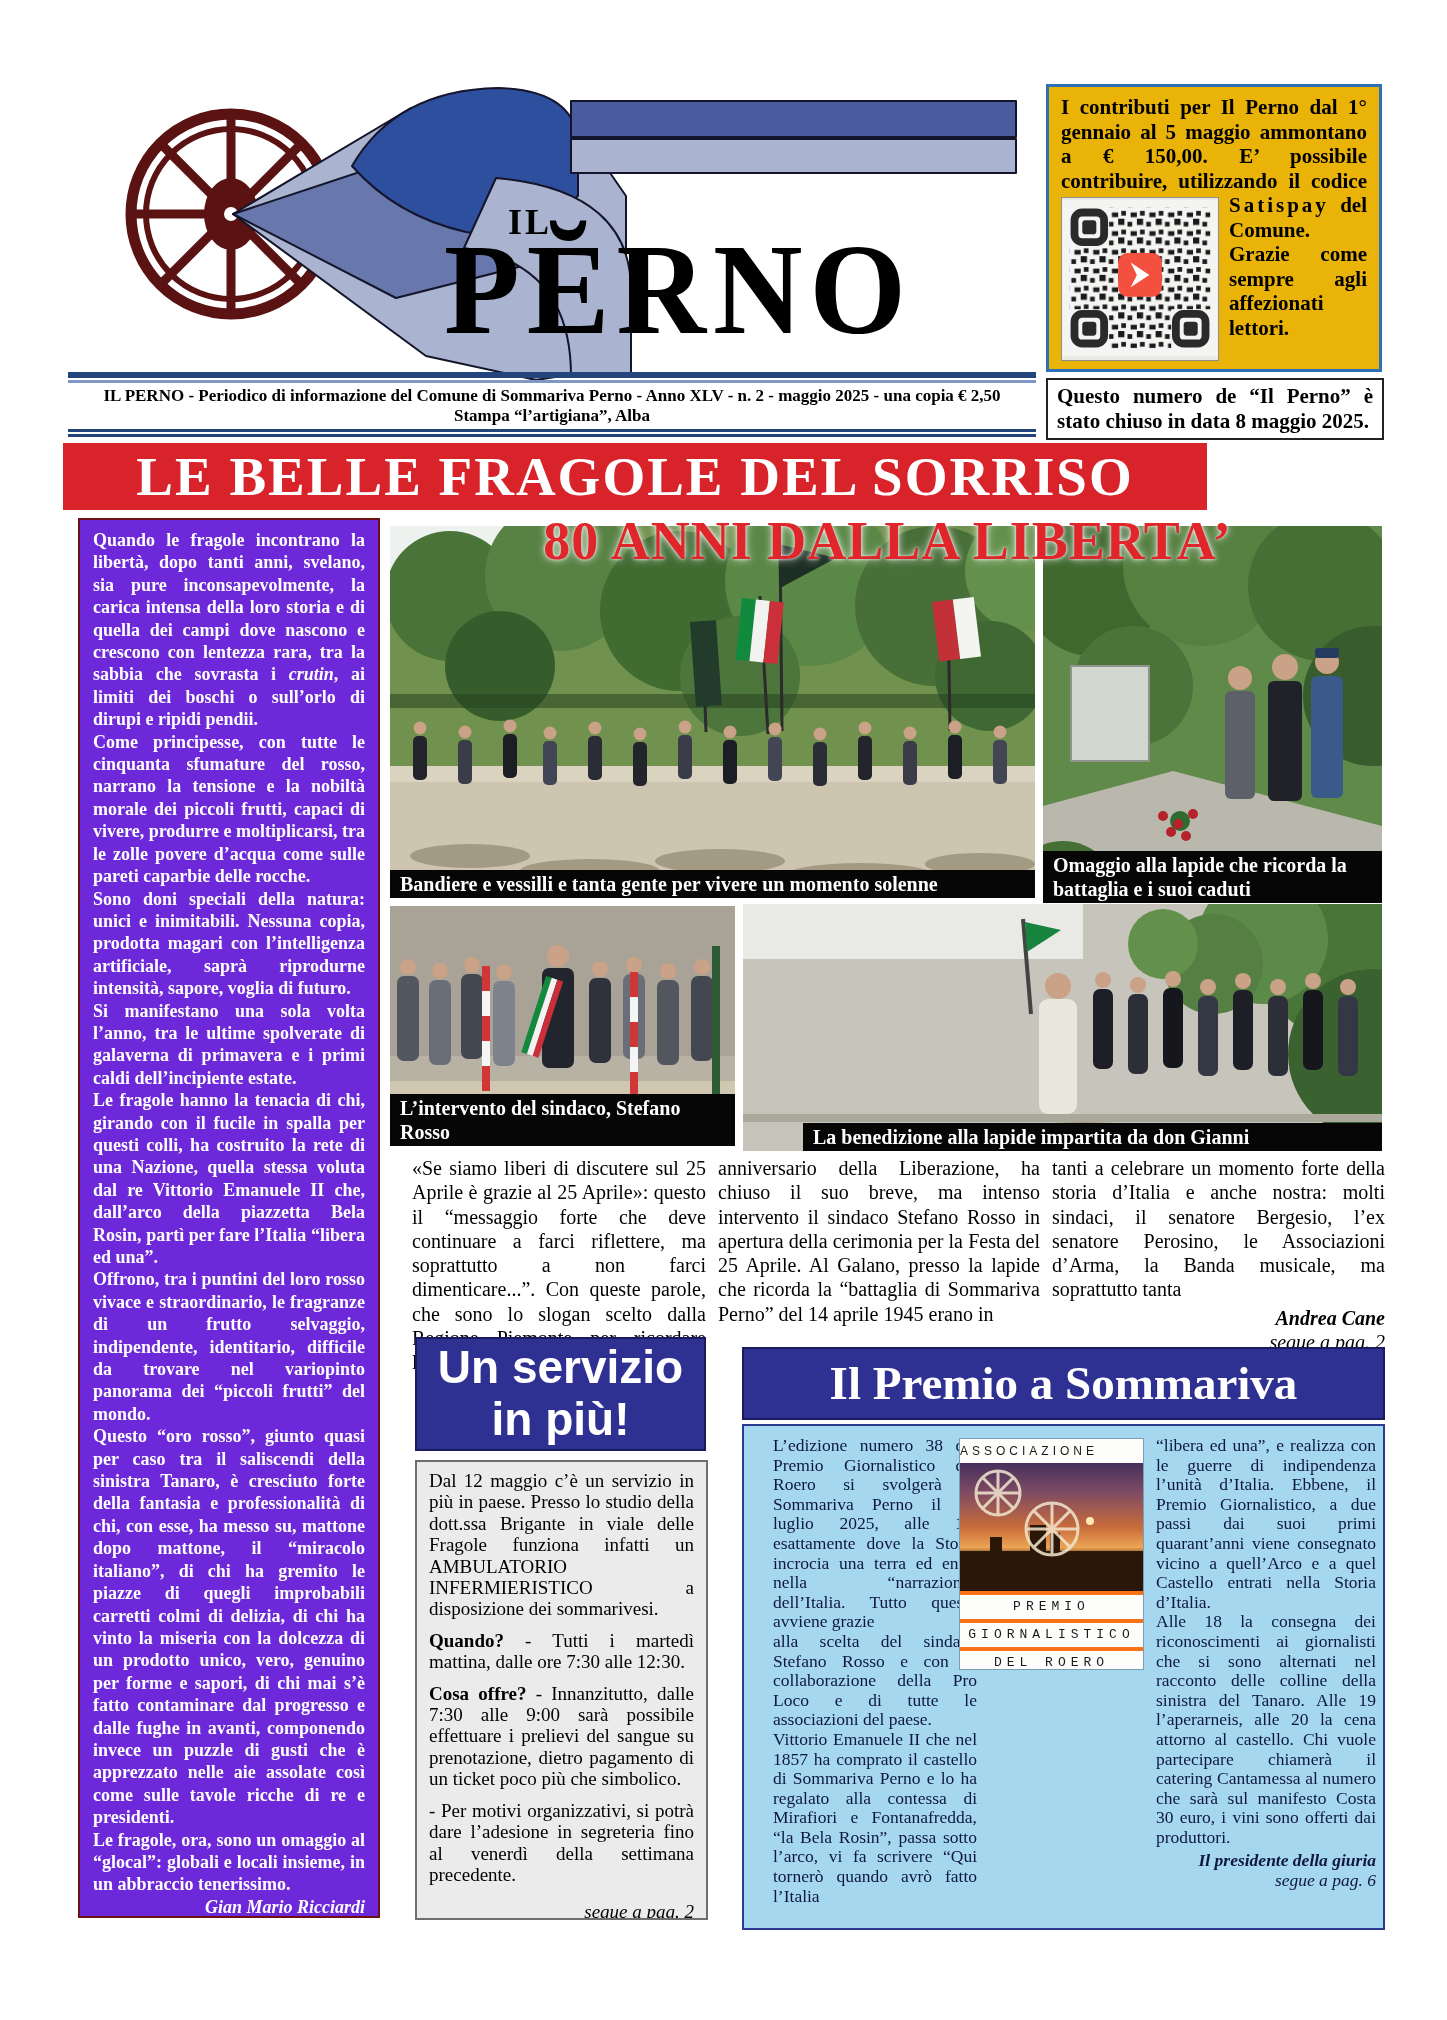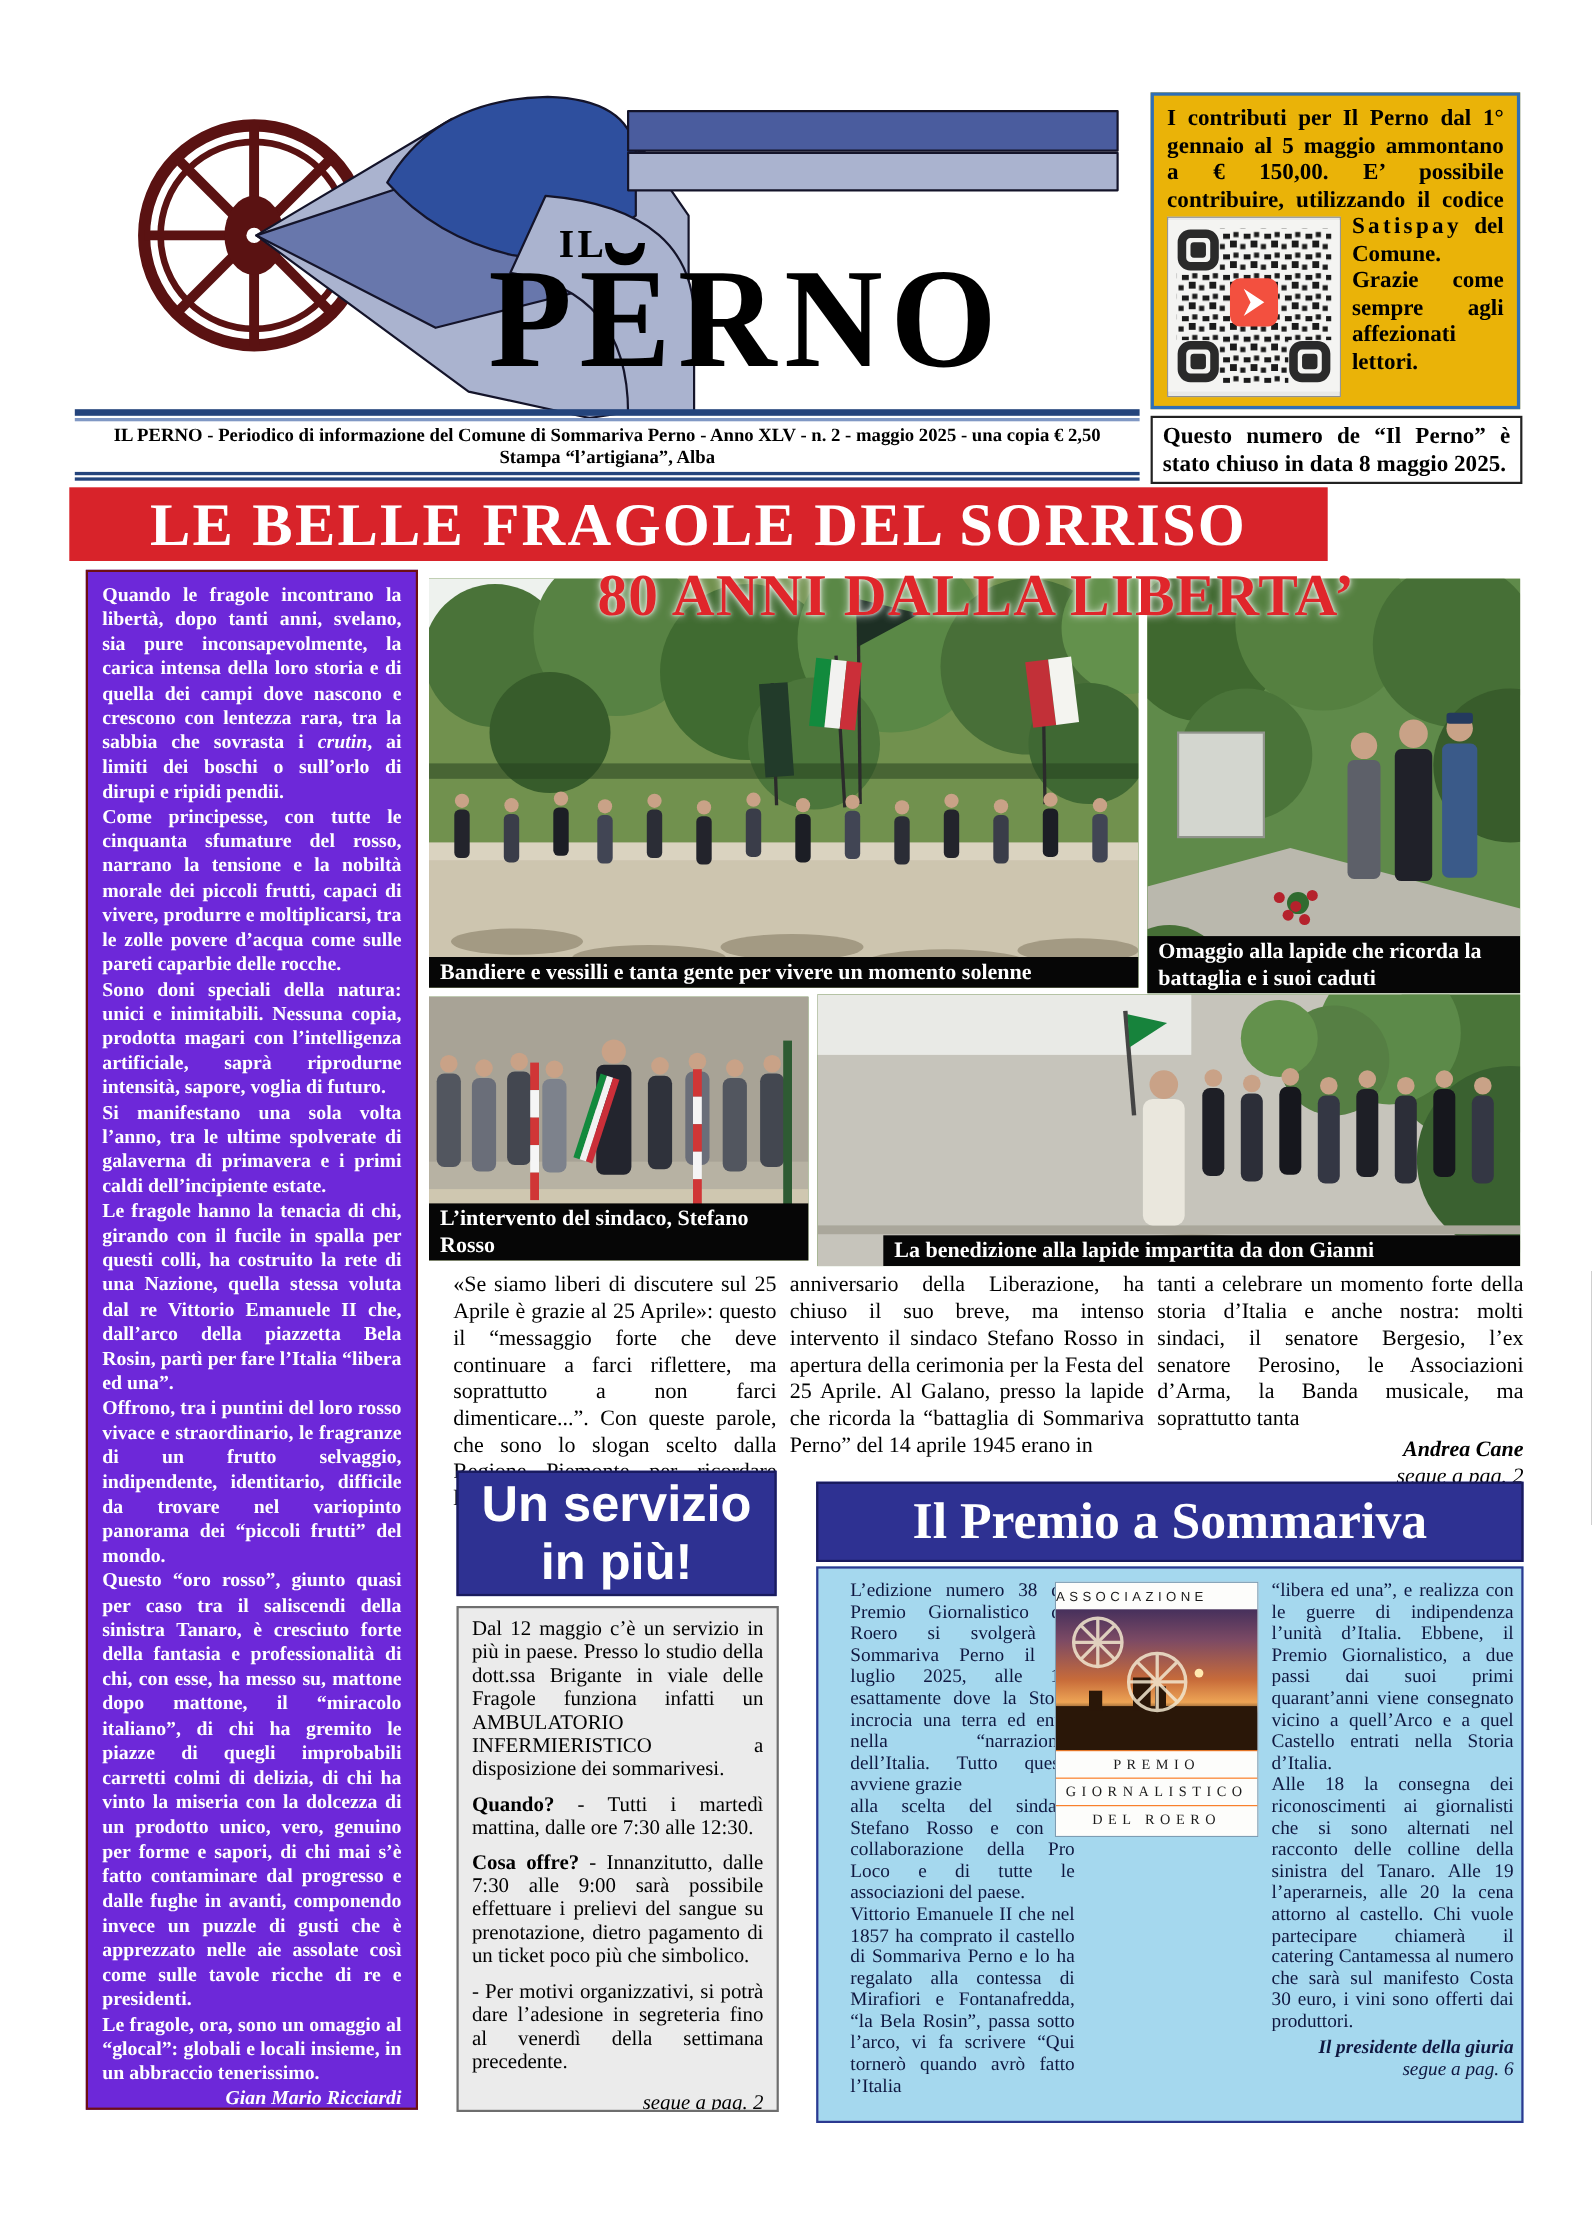--- a/index.html
+++ b/index.html
@@ -89,22 +89,22 @@
   #premio-box{left:742px;top:1424px;width:643px;height:506px;background:#a5d8ee;
               border:2px solid #2b3990;box-sizing:border-box;overflow:hidden;color:#0f1740;}
   #premio-left{position:absolute;left:12px;top:10px;width:204px;font-size:17.5px;
                line-height:19.6px;text-align:justify;margin-left:17px;}
   #premio-left p{margin:0;}
   #premio-right{position:absolute;left:412px;top:10px;width:220px;font-size:17.5px;
                 line-height:19.6px;text-align:justify;}
   #premio-right p{margin:0;}
   #premio-logo{position:absolute;left:215px;top:12px;width:185px;height:232px;background:#fdfdfb;
                border:1px solid #7d9db3;box-sizing:border-box;}
-  .plogo-row{font-family:Liberation Serif, serif;color:#1a1a1a;text-align:center;
-             letter-spacing:5px;font-size:13px;line-height:24px;border-top:1px solid #f97316;}
+  .plogo-row{font-family:Liberation Mono, monospace;color:#1a1a1a;text-align:center;
+             letter-spacing:5px;font-size:13px;line-height:24px;border-top:4px solid #f97316;}
   #plogo-assoc{font-family:"Liberation Sans",sans-serif;text-align:left;letter-spacing:4px;
                font-size:12px;line-height:24px;color:#1a1a1a;}
   #plogo-img{height:128px;position:relative;overflow:hidden;
              background:linear-gradient(#46305c 0%,#7c4a64 22%,#c76b3a 50%,#eda455 66%,#3a2414 74%,#241208 100%);}
 </style>
 </head>
 <body>
 
 <div id="page">
 

